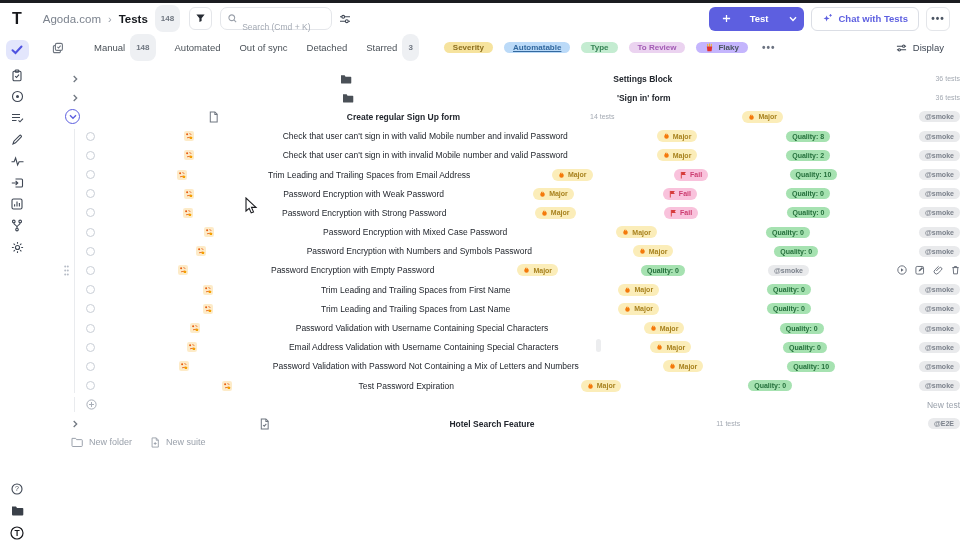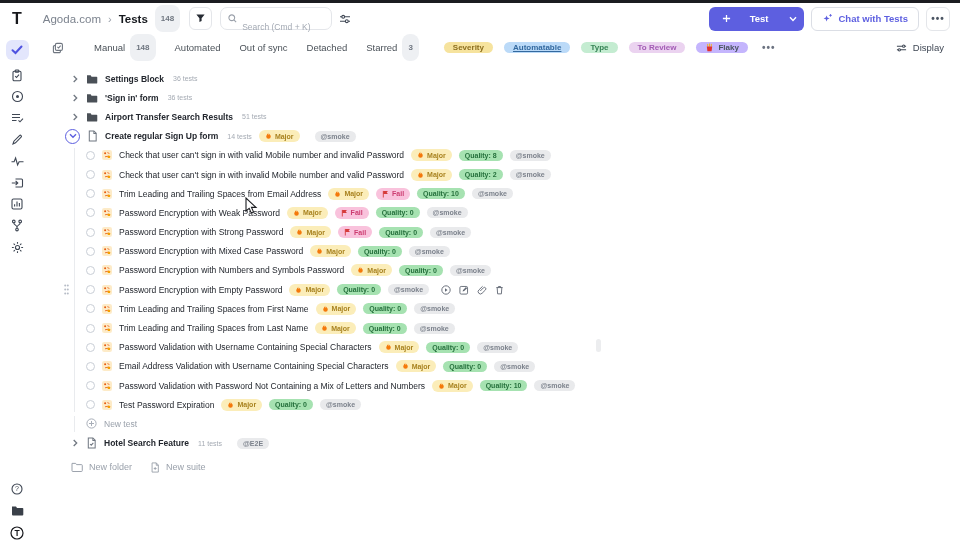--- a/index.html
+++ b/index.html
@@ -69,21 +69,21 @@
   .sb-active { width:23px; height:20px; background:#E3E6FC; border-radius:6px;
                display:flex; align-items:center; justify-content:center; margin-top:6px; cursor:pointer; }
   .sb-item { margin-top:8.5px; cursor:pointer; display:flex; align-items:center; justify-content:center;
              width:20px; height:13px; }
   .sb-bottom { margin-top:auto; display:flex; flex-direction:column; align-items:center; gap:9px;
                padding-bottom:4px; }
   .sb-bottom .sb-item { margin-top:0; }
 
   
   .tree { position:absolute; top:69px; left:34px; right:0; }
-  .row { height:19.2px; display:flex; align-items:center; gap:7px; white-space:nowrap; position:relative; }
+  .row { height:19.2px; display:flex; align-items:center; gap:19px; white-space:nowrap; position:relative;justify-content:space-between; }
   .suite-row { padding-left:37px; cursor:pointer; }
   .suite-name { font-size:8.5px; font-weight:700; color:#23272E; }
   .count { font-size:7px; color:#A4AAB3; margin-left:2px; }
   .exp-row { padding-left:31px; }
   .circle-chev { width:15px; height:15px; border:1.5px solid #5D5FE0; border-radius:50%;
                  display:flex; align-items:center; justify-content:center; cursor:pointer; flex:none; }
   .group { position:relative; }
   .group::before { content:''; position:absolute; left:40px; top:2px; bottom:2px; width:1px;
                    background:#E9EBEE; }
   .test-row { padding-left:52px; cursor:pointer; }
@@ -94,21 +94,21 @@
            display:flex; align-items:center; gap:3px; flex:none; }
   .b-major   { background:#FBEDB9; color:#A8821F; }
   .b-fail    { background:#F9C2DC; color:#CC3D71; }
   .b-quality { background:#A6E2B1; color:#25703C; }
   .b-tag     { background:#E9EAEC; color:#7C828C; font-weight:600; }
   .suite-tag { margin-left:8px; }
   .actions { display:flex; align-items:center; gap:8px; margin-left:5px; }
   .actions .act { background:none; border:none; cursor:pointer; padding:0; }
   .draghandle { position:absolute; left:30px; top:4px; cursor:grab; }
   .newtest-row { padding-left:52px; color:#9AA1AB; font-size:8.5px; cursor:pointer; }
-  .treefooter { display:flex; gap:18px; padding-left:37px; margin-top:9px; }
+  .treefooter { display:flex; gap:18px; padding-left:37px; margin-top:3px; }
   .treefooter button { display:flex; align-items:center; gap:6px; background:none; border:none;
                        color:#9AA1AB; font-size:9px; cursor:pointer; font-family:"Liberation Sans",sans-serif; }
 
   .scroll-thumb { position:absolute; left:596px; top:339px; width:5px; height:13px;
                   background:#ECEDEF; border-radius:3px; }
 
   .cursor { position:absolute; left:245px; top:197px; z-index:50; pointer-events:none; }
 </style>
 </head>
 <body>
@@ -371,34 +371,20 @@
         </span>
         <span>
           <svg width="12" height="10" viewBox="0 0 13 11">
             <path d="M1 1.5h4l1 1.4h5.5a.8.8 0 0 1 .8.8v5.8a1 1 0 0 1-1 1H2a1 1 0 0 1-1-1Z" fill="#4A5057"></path>
           </svg>
         </span>
         <span class="suite-name">'Sign in' form</span>
         <span class="count">36 tests</span>
       </div>
 
-      <div class="row suite-row">
-        <span>
-          <svg width="8" height="8" viewBox="0 0 8 8">
-            <path d="M2.7 1l3 3-3 3" fill="none" stroke="#707780" stroke-width="1.3"></path>
-          </svg>
-        </span>
-        <span>
-          <svg width="12" height="10" viewBox="0 0 13 11">
-            <path d="M1 1.5h4l1 1.4h5.5a.8.8 0 0 1 .8.8v5.8a1 1 0 0 1-1 1H2a1 1 0 0 1-1-1Z" fill="#4A5057"></path>
-          </svg>
-        </span>
-        <span class="suite-name">Airport Transfer Search Results</span>
-        <span class="count">51 tests</span>
-      </div>
     </div>
 
   <div class="row exp-row">
     <span class="circle-chev">
       <svg width="8" height="6" viewBox="0 0 8 6">
           <path d="M1 1.2 4 4.2 7 1.2" fill="none" stroke="#5D5FE0" stroke-width="1.4"></path>
         </svg>
     </span>
     <span>
       <svg width="11" height="12" viewBox="0 0 12 13" fill="none" stroke="#6F7680" stroke-width="1.1">

